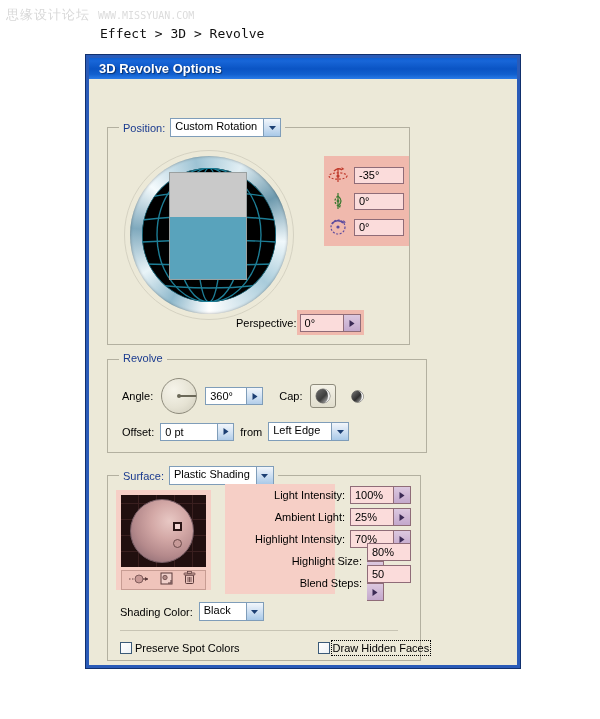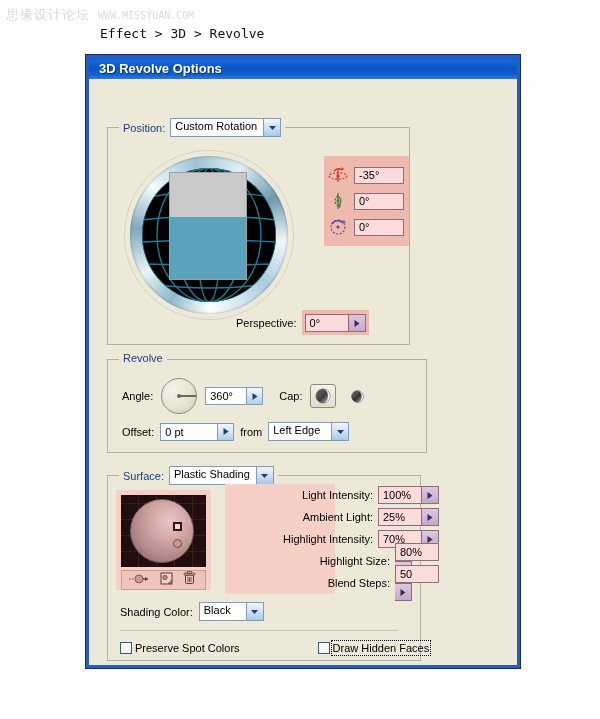--- a/index.html
+++ b/index.html
@@ -352,21 +352,21 @@
                 <path d="M15 6 l0.5 -3 l2.4 2.6 z" fill="#5b4a9e"></path>
                 <circle cx="10" cy="10" r="1.6" fill="#5b4a9e"></circle>
               </svg>
             </span>
             <span class="rot-field">
               <span>0°</span>
             </span>
           </div>
         </div>
 
-        <div style="position:absolute; left:128px; top:182px; display:flex; align-items:center; gap:5px;">
+        <div style="position:absolute; left:128px; top:182px; display:flex; align-items:center; ">
           <span class="lbl">Perspective:</span>
           <span class="pink-wrap">
             <span style="display:inline-flex;">
               <span class="pink-field">
                 <span>0°</span>
               </span>
               <span class="pink-spin">
                 <svg width="8" height="9" viewBox="0 0 8 9">
                     <path d="M1.5 1 L6.5 4.5 L1.5 8 Z" fill="#3b2a55"></path>
                   </svg>
@@ -491,21 +491,21 @@
                 <line x1="8" y1="6" x2="8" y2="11" stroke="#5a3a3a" stroke-width="0.8"></line>
                 <rect x="1" y="2" width="11" height="2" rx="0.8" fill="#d9aea6" stroke="#5a3a3a" stroke-width="0.8"></rect>
                 <rect x="4.5" y="0.5" width="4" height="1.8" fill="#d9aea6" stroke="#5a3a3a" stroke-width="0.7"></rect>
               </svg>
             </span>
           </div>
         </div>
 
         <div style="position:absolute; left:117px; top:8px; width:110px; background:#f6cfc6; height:110px;"></div>
 
-        <div style="position:absolute; left:117px; top:8px; width:186px;margin-left:28px;">
+        <div style="position:absolute; left:117px; top:8px; width:186px;">
           <div style="display:flex; align-items:center; justify-content:flex-end; height:22px; gap:5px;">
             <span class="lbl">Light Intensity:</span>
             <span style="display:inline-flex;">
               <span class="pink-field" style="width:44px;">
                 <span>100%</span>
               </span>
               <span class="pink-spin">
                 <svg width="8" height="9" viewBox="0 0 8 9">
                     <path d="M1.5 1 L6.5 4.5 L1.5 8 Z" fill="#3b2a55"></path>
                   </svg>

